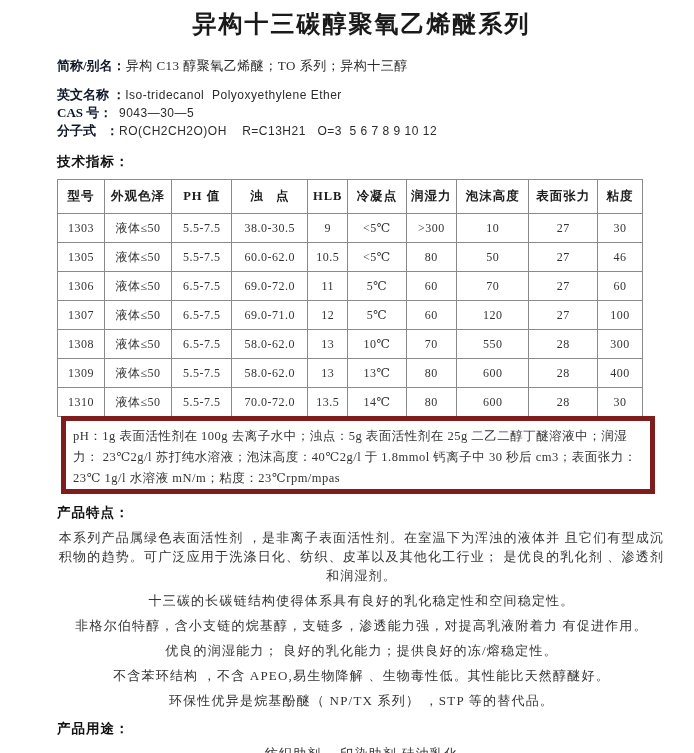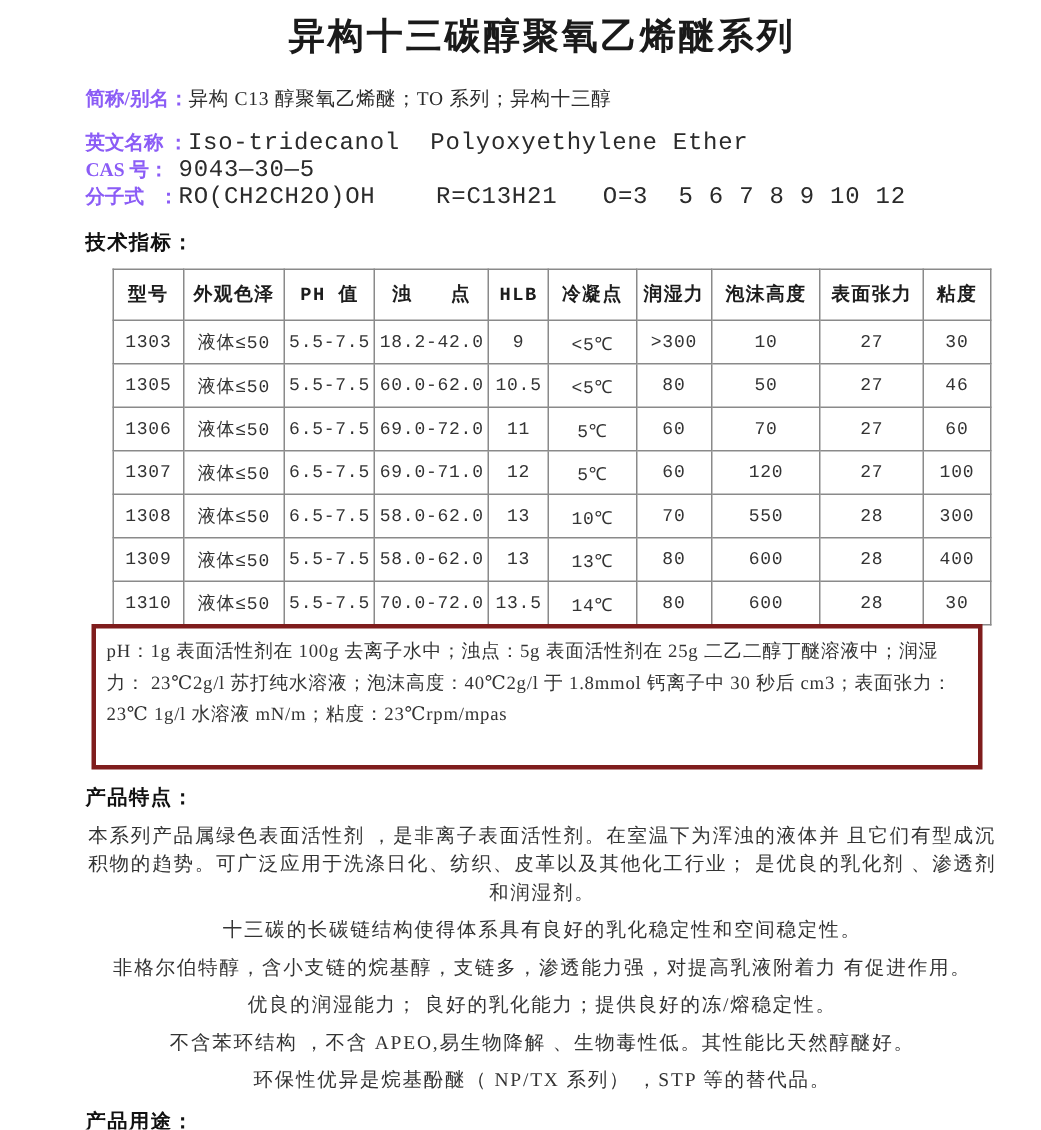--- a/index.html
+++ b/index.html
@@ -28,40 +28,39 @@
   }
   .info-line {
     font-size: 13px;
     line-height: 16px;
     margin: 0 0 2px 0;
     white-space: pre;
   }
   .info-line.alias { margin-bottom: 13px; }
   .info-line .lbl {
     font-weight: bold;
-    color: #8b5cf6;
+    color: #0f172a;
     display: inline-block;
     min-width: 62px;
   }
   .info-line .val { letter-spacing: 0.5px; }
-  .mono { font-family: Liberation Mono, monospace; font-size: 16px; letter-spacing: 0; }
+  .mono { font-family: Liberation Sans, sans-serif; font-size: 12px; letter-spacing: 0; }
   .section-heading {
     font-size: 13.5px;
     font-weight: bold;
     color: #111;
     letter-spacing: 1px;
     margin: 10px 0 6px 0;
   }
   .section-heading.tech { margin-top: 14px; margin-bottom: 8px; }
   table.specs {
     border-collapse: collapse;
     table-layout: fixed;
     width: 586px;
-    margin-left: 18px;
-    font-family: Liberation Mono, monospace;
+    margin-left: 0;
   }
   table.specs th, table.specs td {
     border: 1px solid #8a8a8a;
     text-align: center;
     vertical-align: middle;
     padding: 0 2px;
     overflow: hidden;
   }
   table.specs th {
     font-size: 12.5px;
@@ -75,26 +74,26 @@
     font-size: 12px;
     color: #333;
     height: 28px;
     letter-spacing: 0.5px;
   }
   .note-box {
     box-sizing: border-box;
     width: 594px;
     margin-left: 4px;
     margin-top: -1px;
-    border: 3px solid #7f1d1d;
+    border: 5px solid #7f1d1d;
     font-size: 12.5px;
     line-height: 21px;
     letter-spacing: 0.5px;
     color: #333;
-    padding: 5px 7px 23px 7px;
+    padding: 5px 7px 0 7px;
   }
   .para {
     font-size: 13px;
     line-height: 19px;
     letter-spacing: 1.2px;
     color: #333;
     margin: 0 0 6px 0;
     text-align: center;
   }
   #features-paragraphs .para { margin-bottom: 6px; }
@@ -143,21 +142,21 @@
           <th>泡沫高度</th>
           <th>表面张力</th>
           <th>粘度</th>
         </tr>
     </thead>
     <tbody id="specs-body">
         <tr>
           <td>1303</td>
           <td>液体≤50</td>
           <td>5.5-7.5</td>
-          <td>18.2-42.0</td>
+          <td>38.0-30.5</td>
           <td>9</td>
           <td>&lt;5℃</td>
           <td>&gt;300</td>
           <td>10</td>
           <td>27</td>
           <td>30</td>
         </tr>
         <tr>
           <td>1305</td>
           <td>液体≤50</td>

